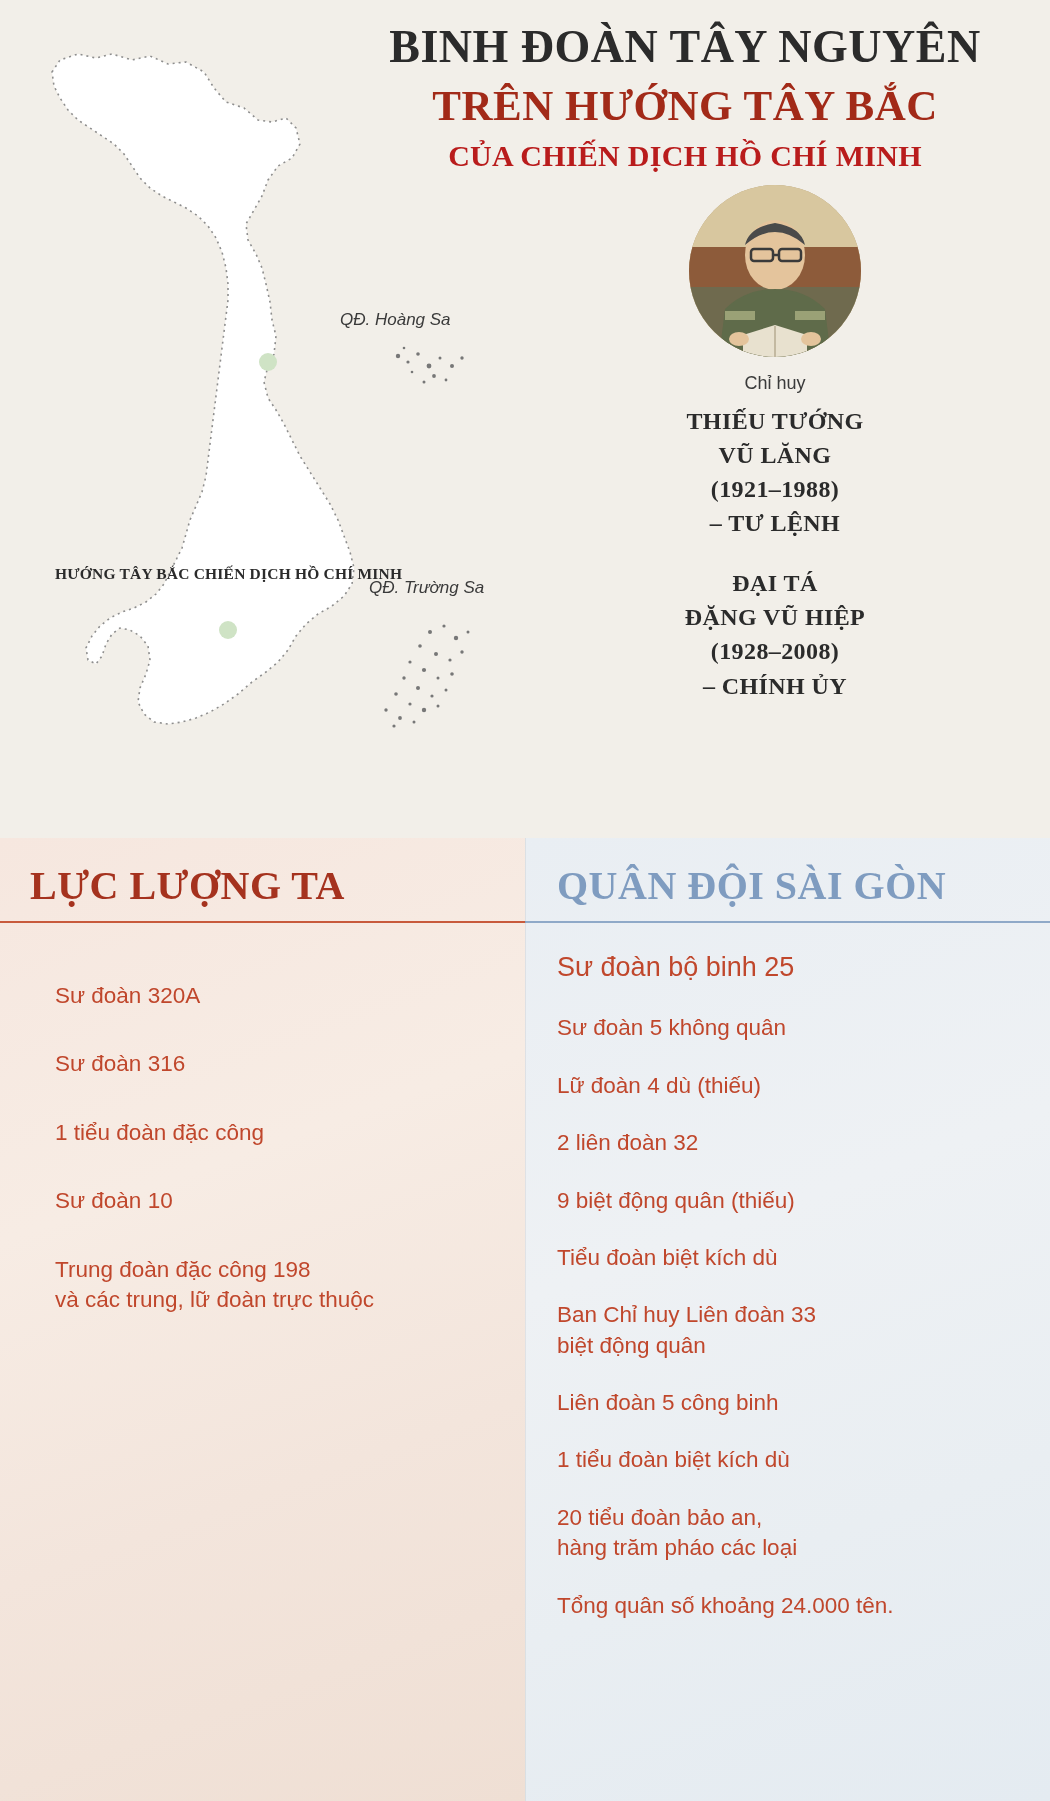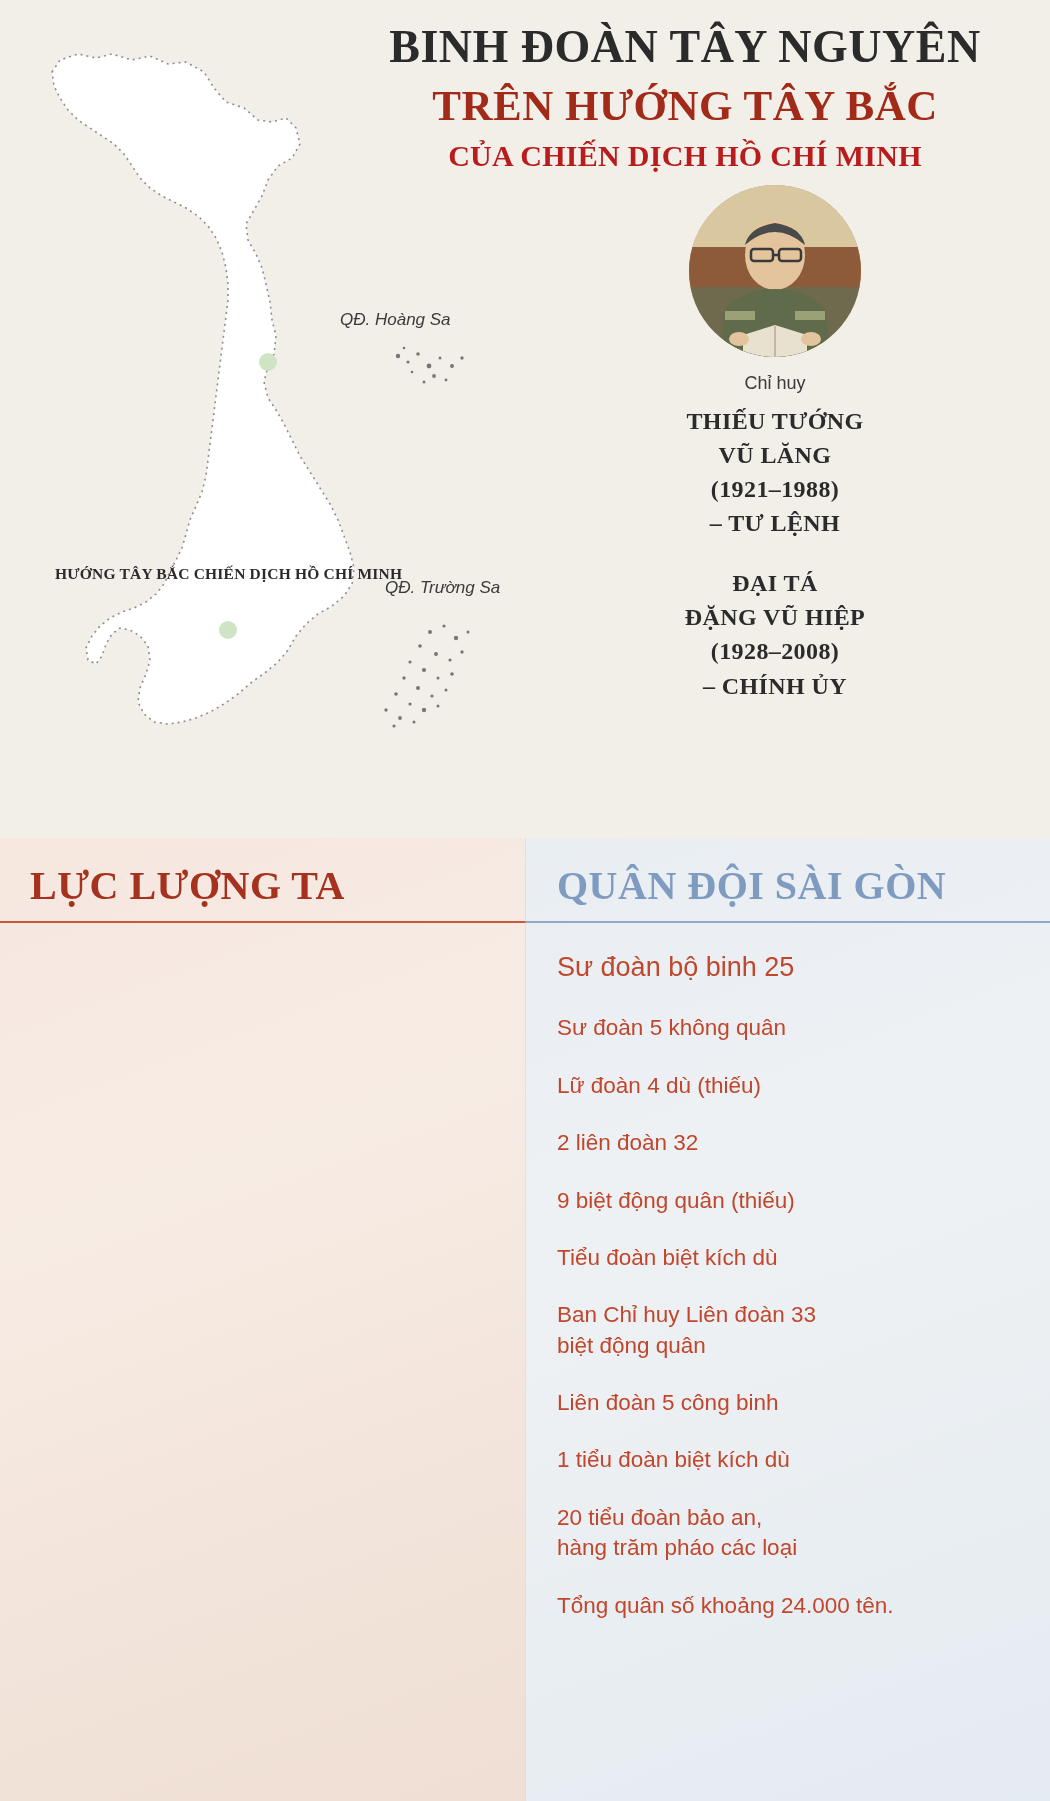--- a/index.html
+++ b/index.html
@@ -67,21 +67,21 @@
 
   .map-label {
     position: absolute;
     font-family: "Liberation Sans", sans-serif;
     font-style: italic;
     font-size: 17px;
     color: #3a3a3a;
     white-space: nowrap;
   }
   .lbl-hoangsa { left: 340px; top: 300px; }
-  .lbl-truongsa { left: 385px; top: 568px; }
+  .lbl-truongsa { left: 369px; top: 568px; }
 
   .map-note {
     position: absolute;
     left: 55px;
     top: 553px;
     font-family: "Liberation Serif", serif;
     font-weight: bold;
     font-size: 15.5px;
     color: #2b2b2b;
     line-height: 1.45;
@@ -335,20 +335,28 @@
 (1928–2008)
 – CHÍNH ỦY</div>
   </div>
 </div>
 
 <div class="columns">
 
   <div class="col col-left">
     <div class="col-head">LỰC LƯỢNG TA</div>
     <div class="head-rule"></div>
+    <ul class="col-list">
+      <li>Sư đoàn 320A</li>
+      <li>Sư đoàn 316</li>
+      <li>1 tiểu đoàn đặc công</li>
+      <li>Sư đoàn 10</li>
+      <li>Trung đoàn đặc công 198
+và các trung, lữ đoàn trực thuộc</li>
+    </ul>
   </div>
 
   <div class="col col-right">
     <div class="col-head">QUÂN ĐỘI SÀI GÒN</div>
     <div class="head-rule"></div>
     <ul class="col-list">
       <li class="first">Sư đoàn bộ binh 25</li>
       <li>Sư đoàn 5 không quân</li>
       <li>Lữ đoàn 4 dù (thiếu)</li>
       <li>2 liên đoàn 32</li>

